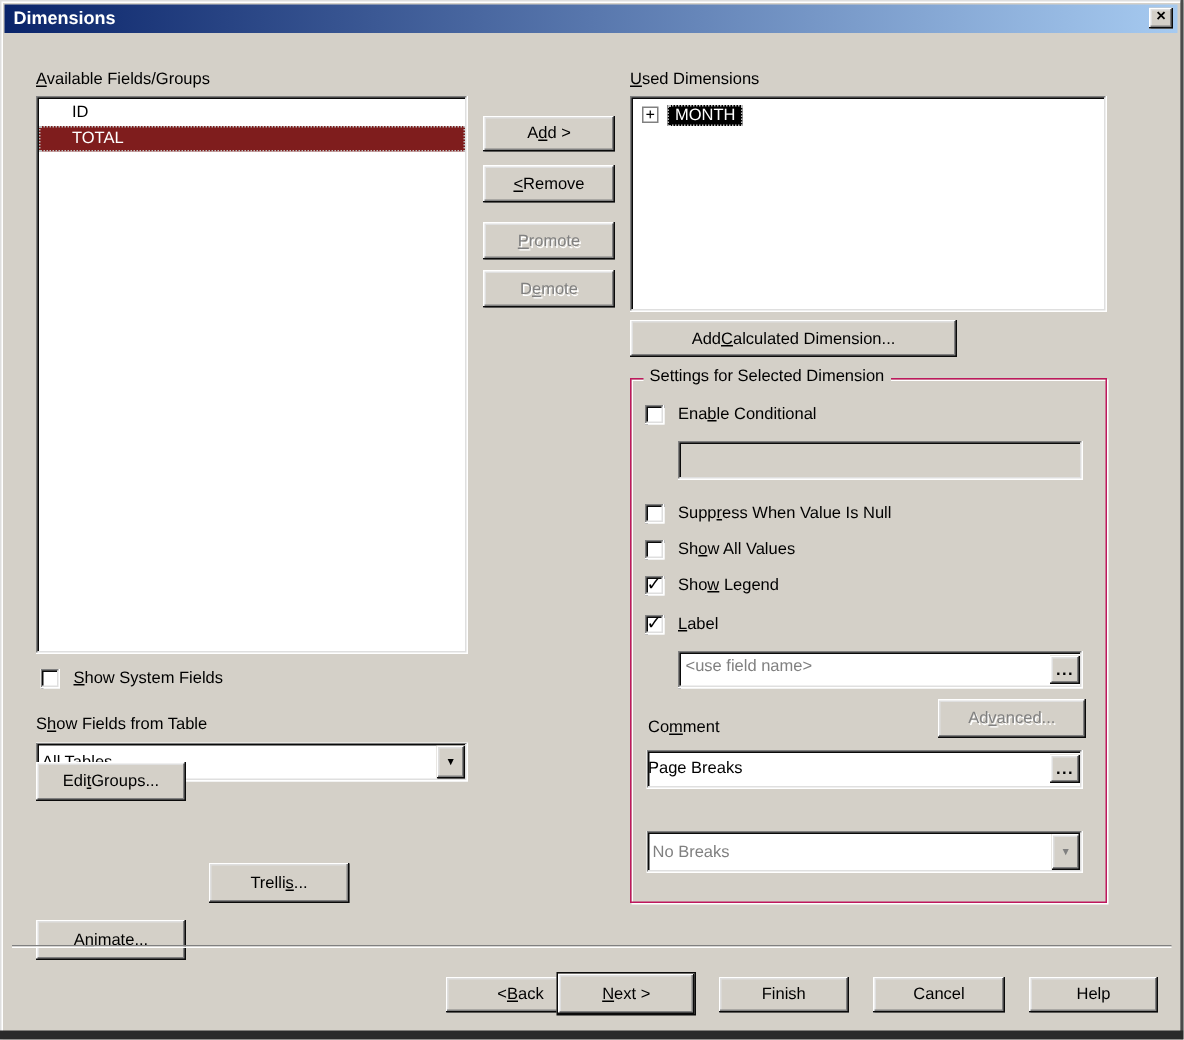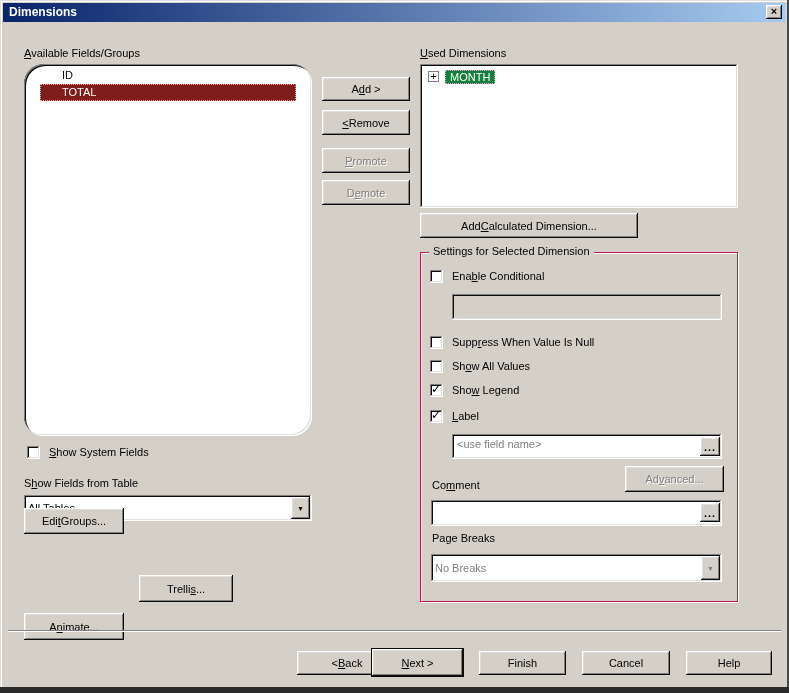--- a/index.html
+++ b/index.html
@@ -21,21 +21,21 @@
     position:absolute;right:3px;top:2px;width:16px;height:14px;background:#D4D0C8;color:#000;
     box-shadow: inset -1px -1px #0a0a0a, inset 1px 1px #ffffff, inset -2px -2px #808080, inset 2px 2px #dfdfdf;
     font-size:11px;font-weight:bold;line-height:13px;text-align:center;cursor:default;
   }
   .lbl{position:absolute;white-space:nowrap;}
   u{text-decoration:underline;}
   .sunken{
     background:#fff;
     box-shadow: inset -1px -1px #ffffff, inset 1px 1px #808080, inset -2px -2px #dfdfdf, inset 2px 2px #0a0a0a;
   }
-  .listbox{position:absolute;padding:3px 16px;border-radius:20px;}
+  .listbox{position:absolute;padding:3px 2px;}
   .list-item{height:17px;line-height:17px;padding-left:22px;white-space:nowrap;}
   .list-item.selected{background:#7f1d1d;color:#fff;outline:1px dotted #c0c0c0;outline-offset:-1px;}
   .btn{
     position:absolute;background:#D4D0C8;border:0;
     box-shadow: inset -1px -1px #0a0a0a, inset 1px 1px #ffffff, inset -2px -2px #808080, inset 2px 2px #dfdfdf;
     font-family:inherit;font-size:11px;color:#000;text-align:center;cursor:default;
     display:flex;align-items:center;justify-content:center;white-space:nowrap;
   }
   .btn.disabled{color:#808080;text-shadow:1px 1px 0 #fff;}
   .btn.default{border:1px solid #0a0a0a;}
@@ -63,21 +63,21 @@
     box-shadow: inset -1px -1px #0a0a0a, inset 1px 1px #ffffff, inset -2px -2px #808080, inset 2px 2px #dfdfdf;
     display:flex;align-items:center;justify-content:center;font-size:7px;color:#000;
   }
   .combo .drop.disabled{color:#808080;}
   .tree{position:absolute;padding:4px 2px;}
   .tree-row{display:flex;align-items:center;height:17px;}
   .expand-box{
     width:11px;height:11px;margin-left:6px;background:#fff;border:1px solid #808080;flex:none;
     font-size:10px;line-height:9px;text-align:center;color:#000;font-family:"DejaVu Sans Mono",monospace;
   }
-  .tree-label{margin-left:6px;padding:1px 5px;background:#15803d;color:#fff;outline:1px dotted #c0c0c0;outline-offset:-1px;}
+  .tree-label{margin-left:6px;padding:1px 5px;background:#000000;color:#fff;outline:1px dotted #c0c0c0;outline-offset:-1px;}
   .separator{position:absolute;height:2px;border-top:1px solid #808080;border-bottom:1px solid #ffffff;}
 </style>
 </head>
 <body>
 
 <div class="window">
 
   <div class="titlebar">
     <span>Dimensions</span>
     <div class="close-btn">
@@ -173,21 +173,21 @@
 
   <div class="field sunken gray-text" style="left:452px;top:434px;width:270px;height:25px;" title="&lt;use field name&gt;">&lt;use field name&gt;</div>
   <button class="btn ellipsis-btn" style="left:700px;top:437px;width:20px;height:19px;">...</button>
 
   <button class="btn disabled" style="left:625px;top:466px;width:99px;height:26px;">Ad<u>v</u>anced...</button>
 
   <div class="lbl" style="left:432px;top:479px;">Co<u>m</u>ment</div>
   <div class="field sunken" style="left:431px;top:500px;width:291px;height:26px;"></div>
   <button class="btn ellipsis-btn" style="left:700px;top:503px;width:20px;height:19px;">...</button>
 
-  <div class="lbl" style="left:432px;top:532px;text-align:right;">Page Breaks</div>
+  <div class="lbl" style="left:432px;top:506px;text-align:right;">Page Breaks</div>
   <div class="combo sunken" style="left:431px;top:554px;width:291px;height:28px;">
     <span class="value gray-text">No Breaks</span>
     <span class="drop disabled">
       <span>▼</span>
     </span>
   </div>
 
   <div class="separator" style="left:8px;top:630px;width:773px;"></div>
 
   <button class="btn" style="left:297px;top:651px;width:100px;height:24px;">&lt; <u>B</u>ack</button>

